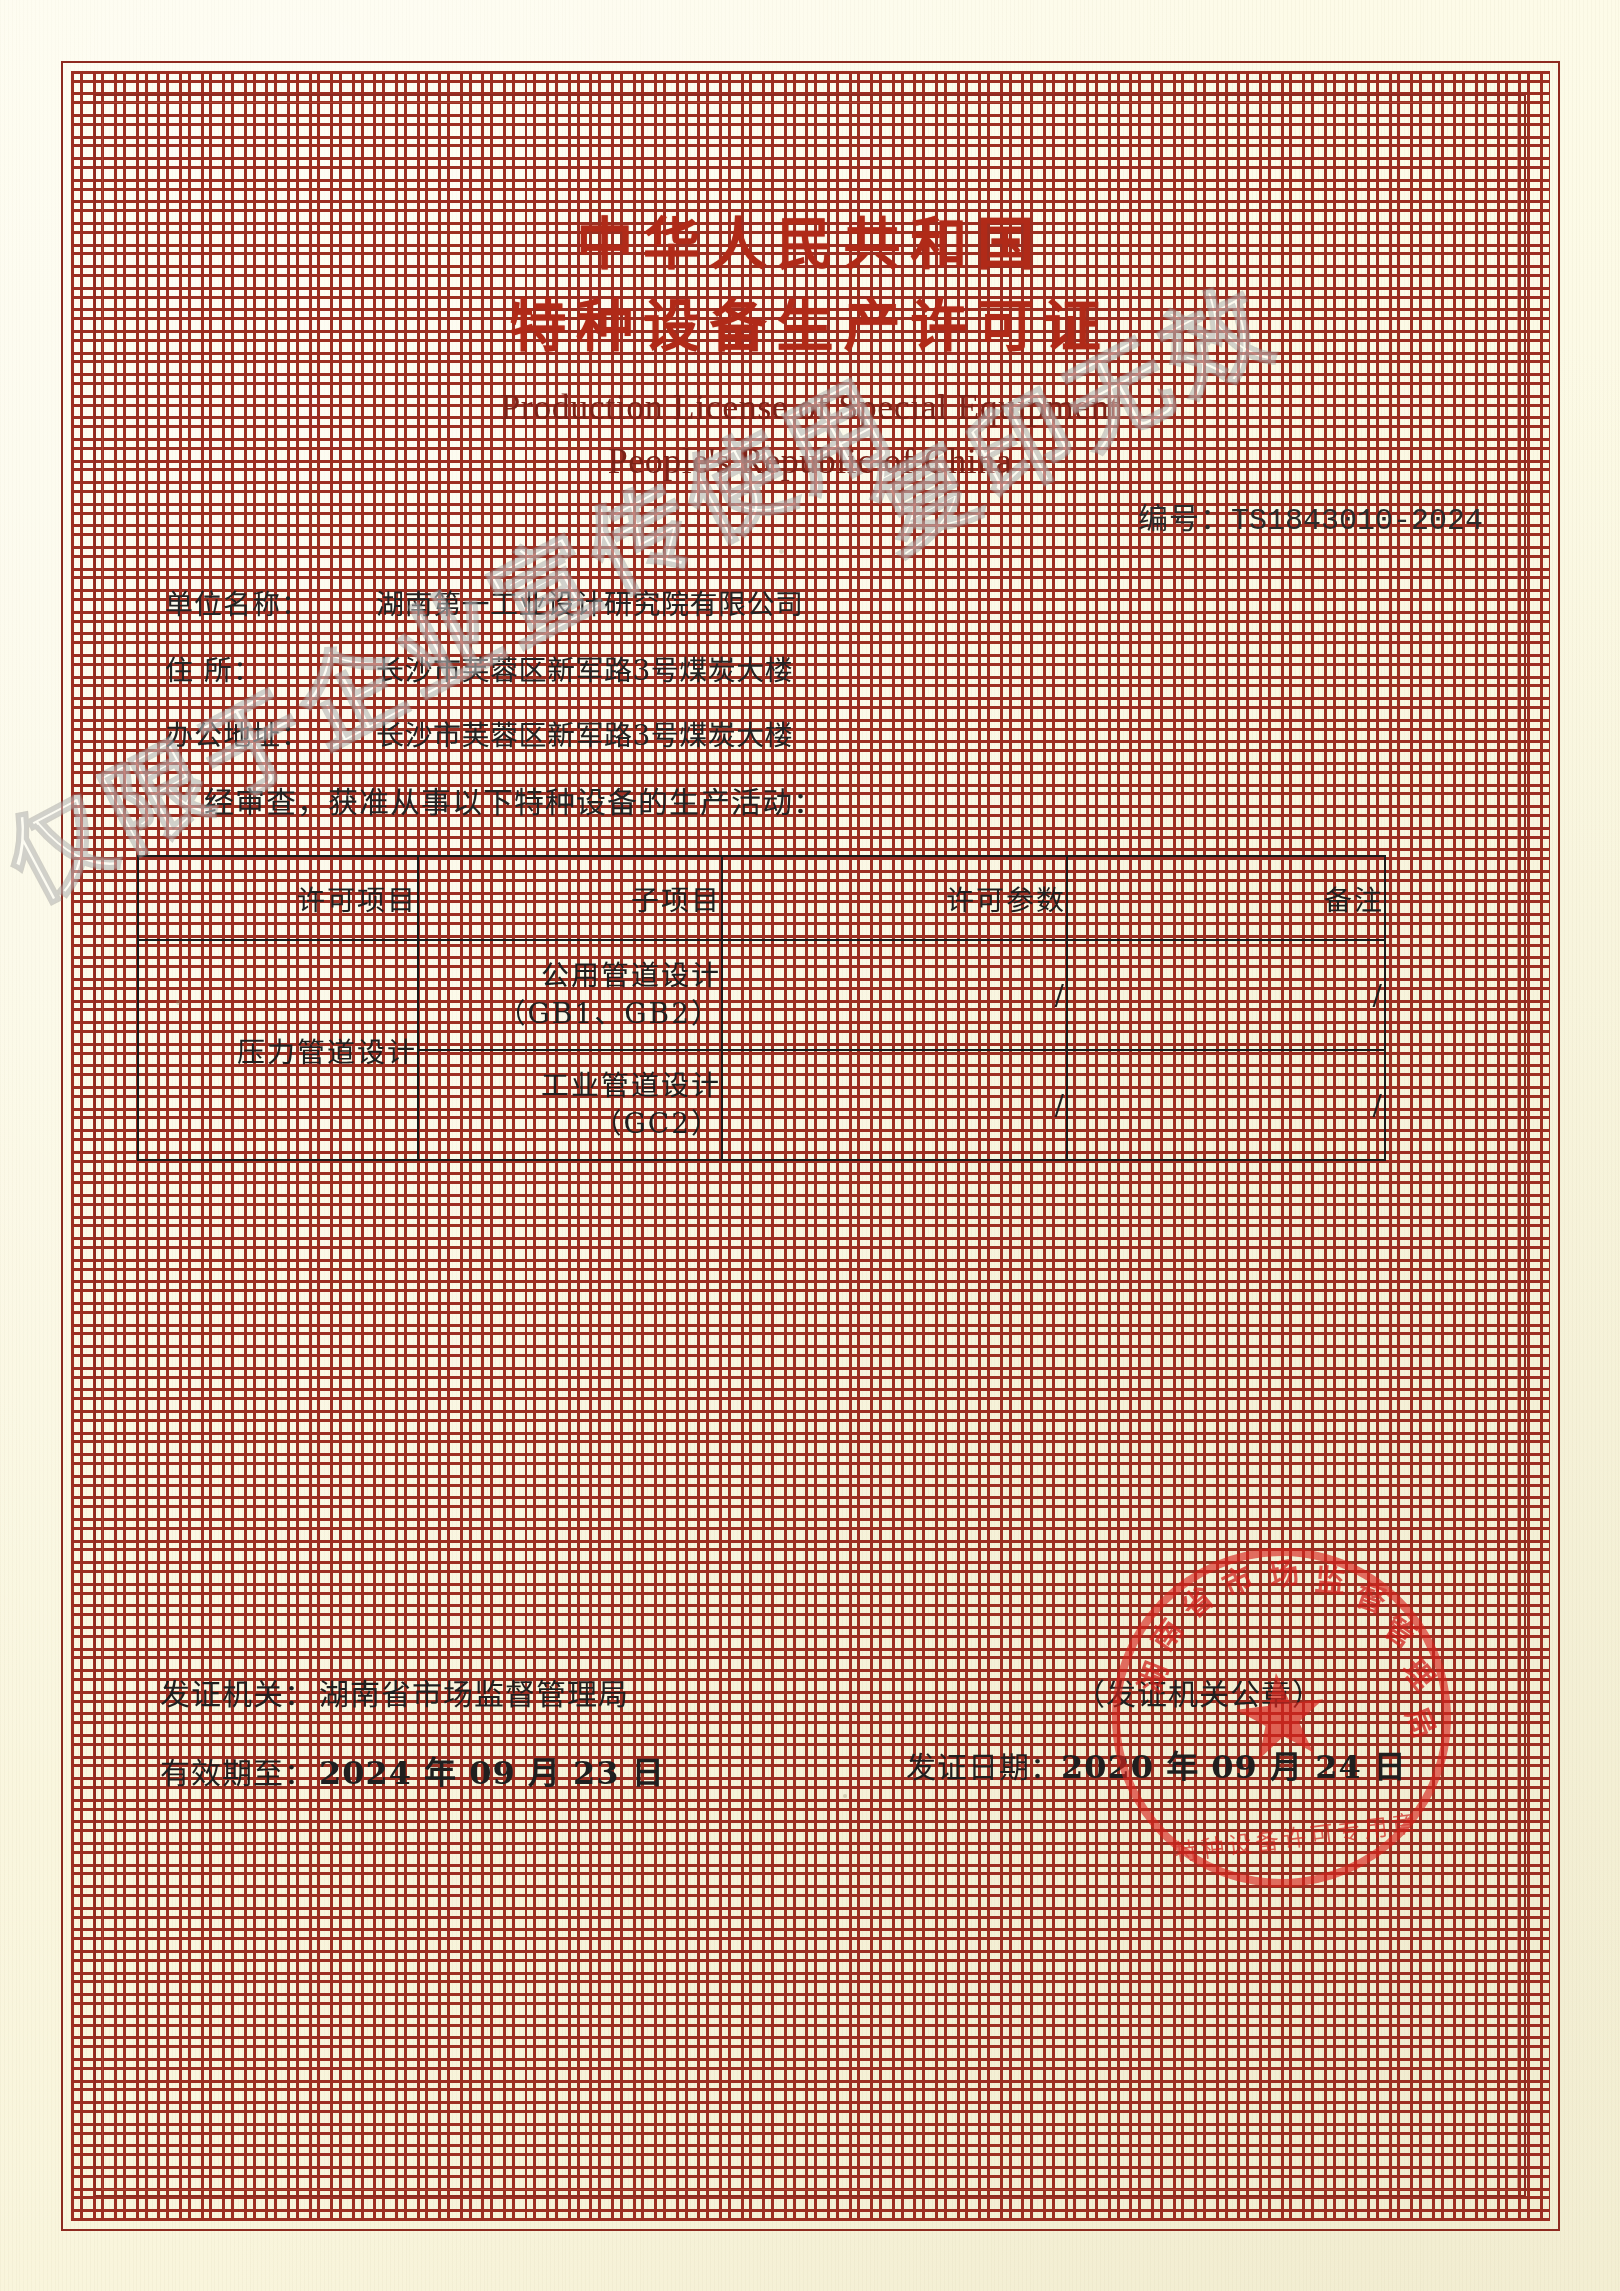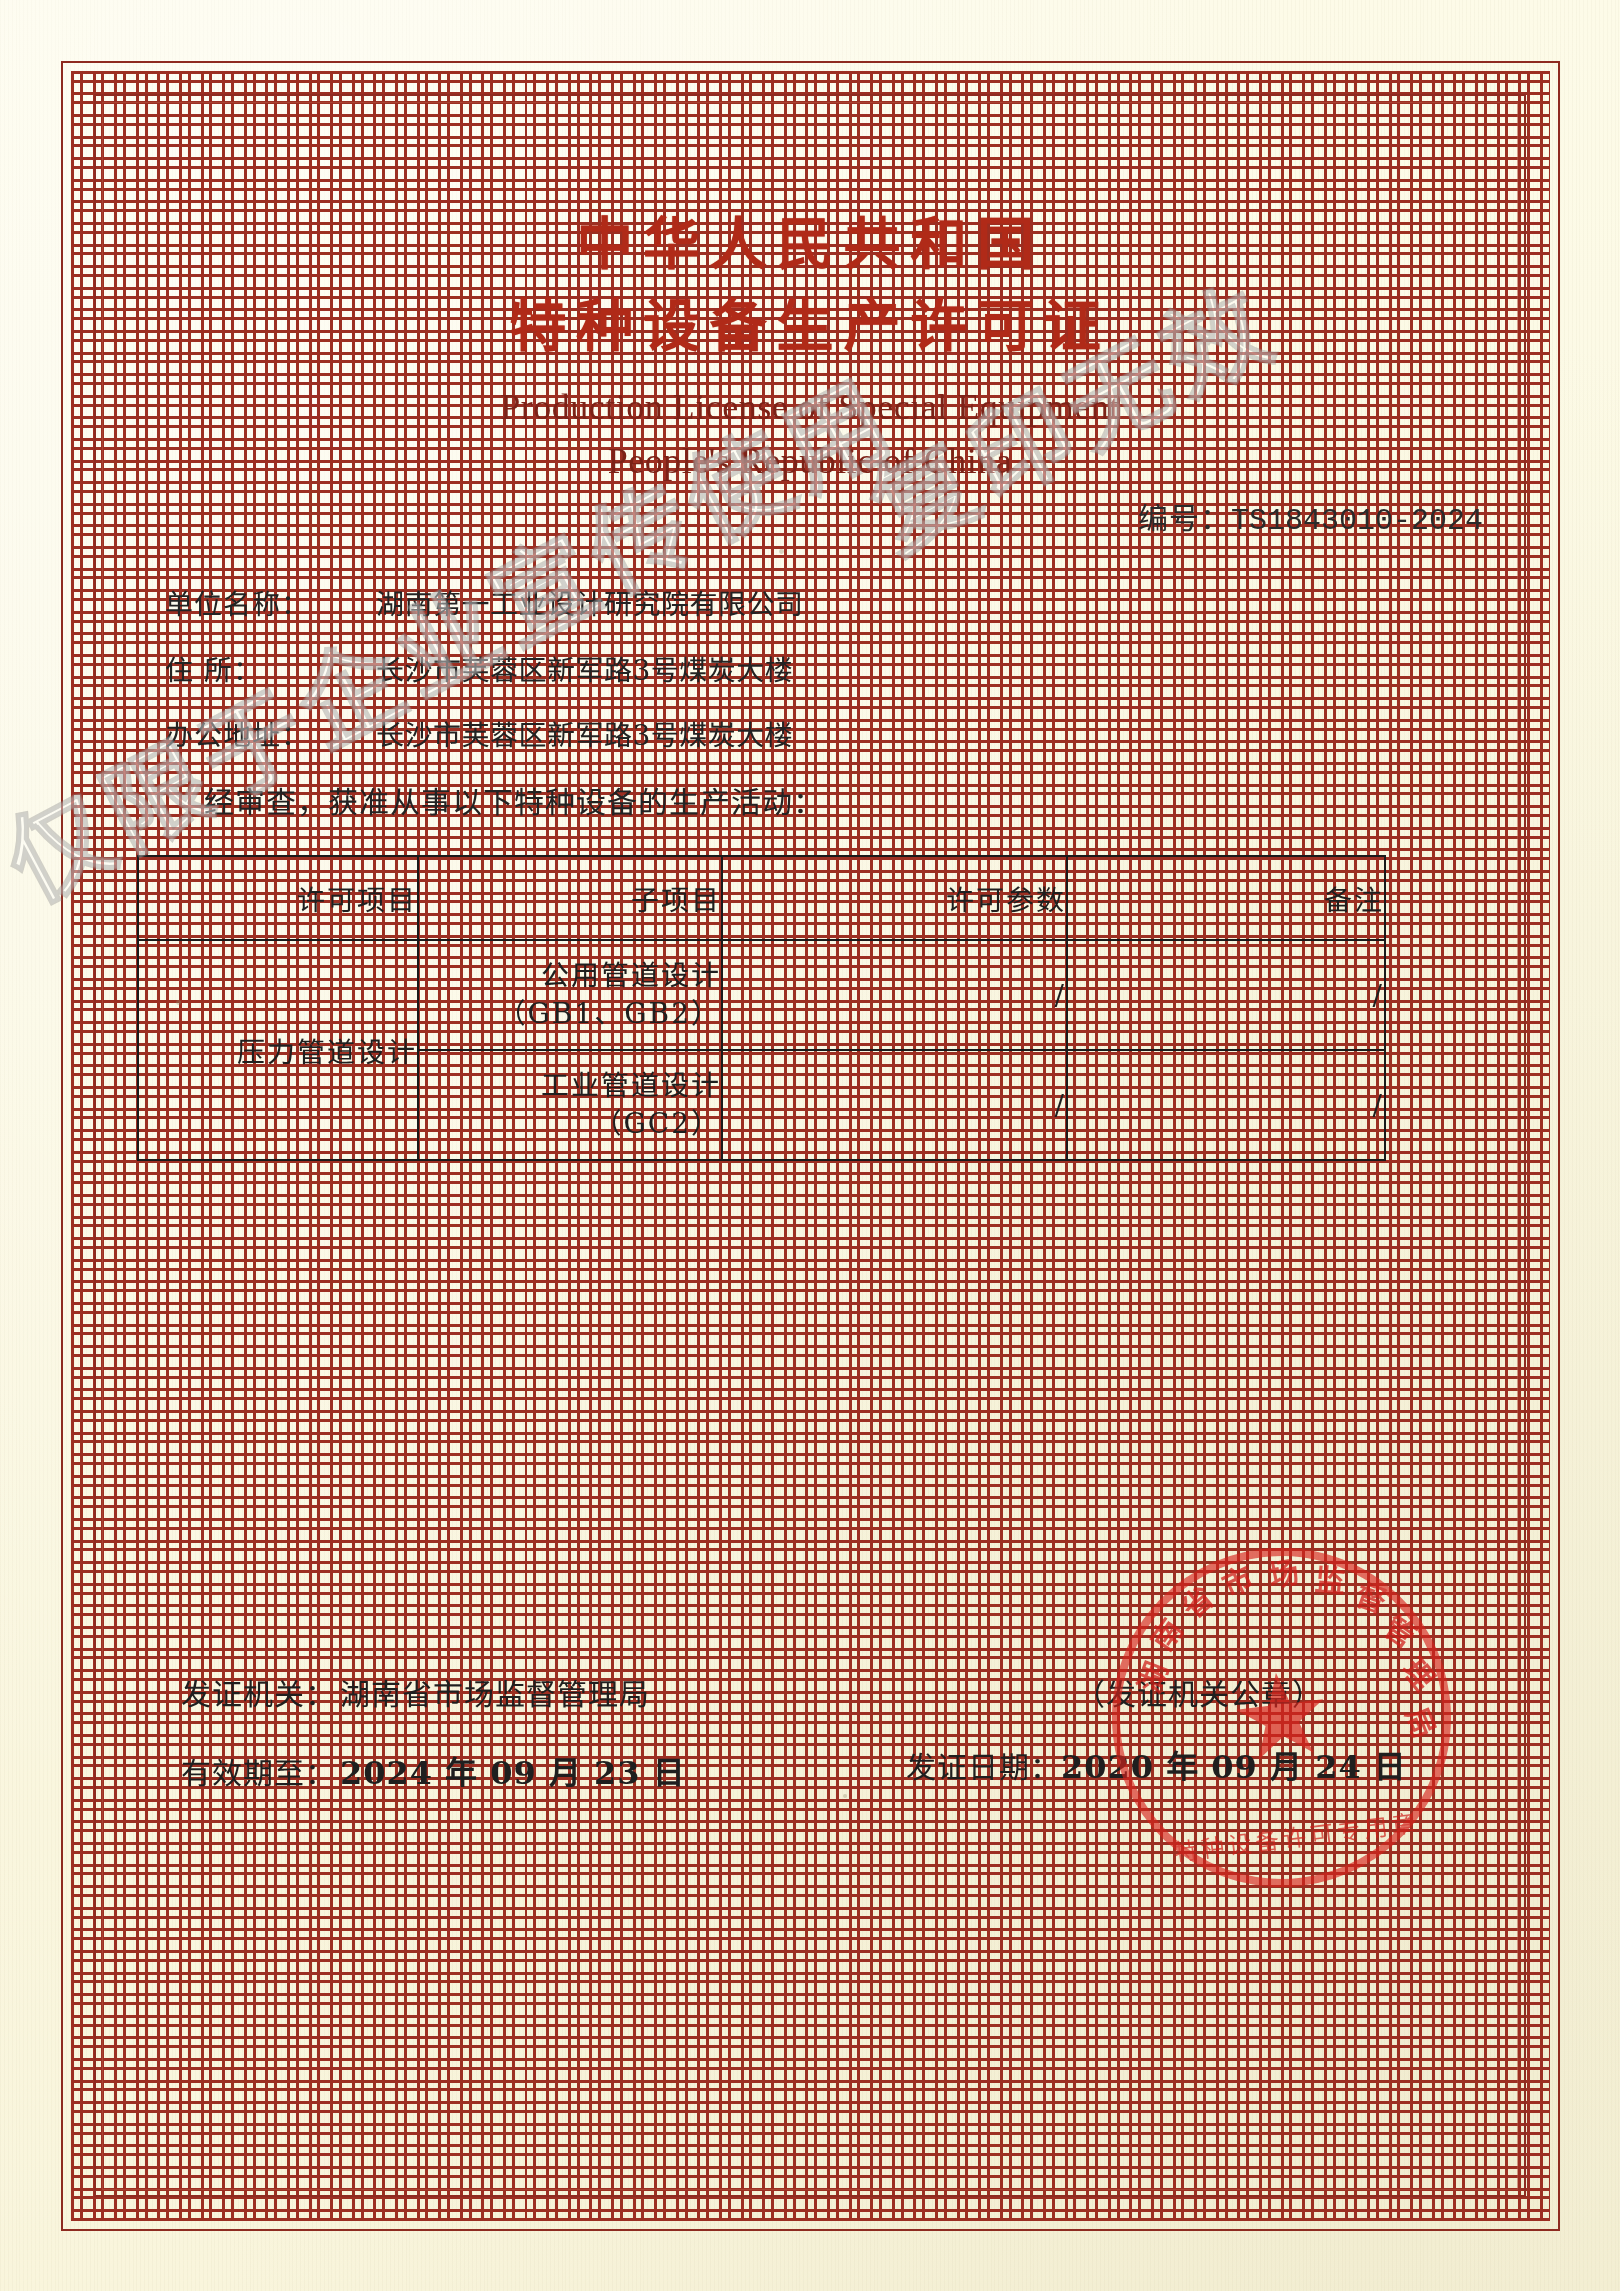--- a/index.html
+++ b/index.html
@@ -186,21 +186,21 @@
   .col1 { width: 280px; }
   .col2 { width: 304px; }
   .col3 { width: 345px; }
   .col4 { width: 318px; }
   .sub-line1 { display:block; line-height: 1.35; }
   .sub-line2 { display:block; line-height: 1.35; }
 
   
   .footer {
     position: absolute;
-    left: 79px;
+    left: 58px;
     top: 1568px;
     width: 1304px;
   }
   .footer-row {
     display: flex;
     align-items: baseline;
     font-size: 30px;
     color: #1f1f1f;
     font-family: "DejaVu Serif", "Liberation Serif", serif;
     letter-spacing: 1px;

